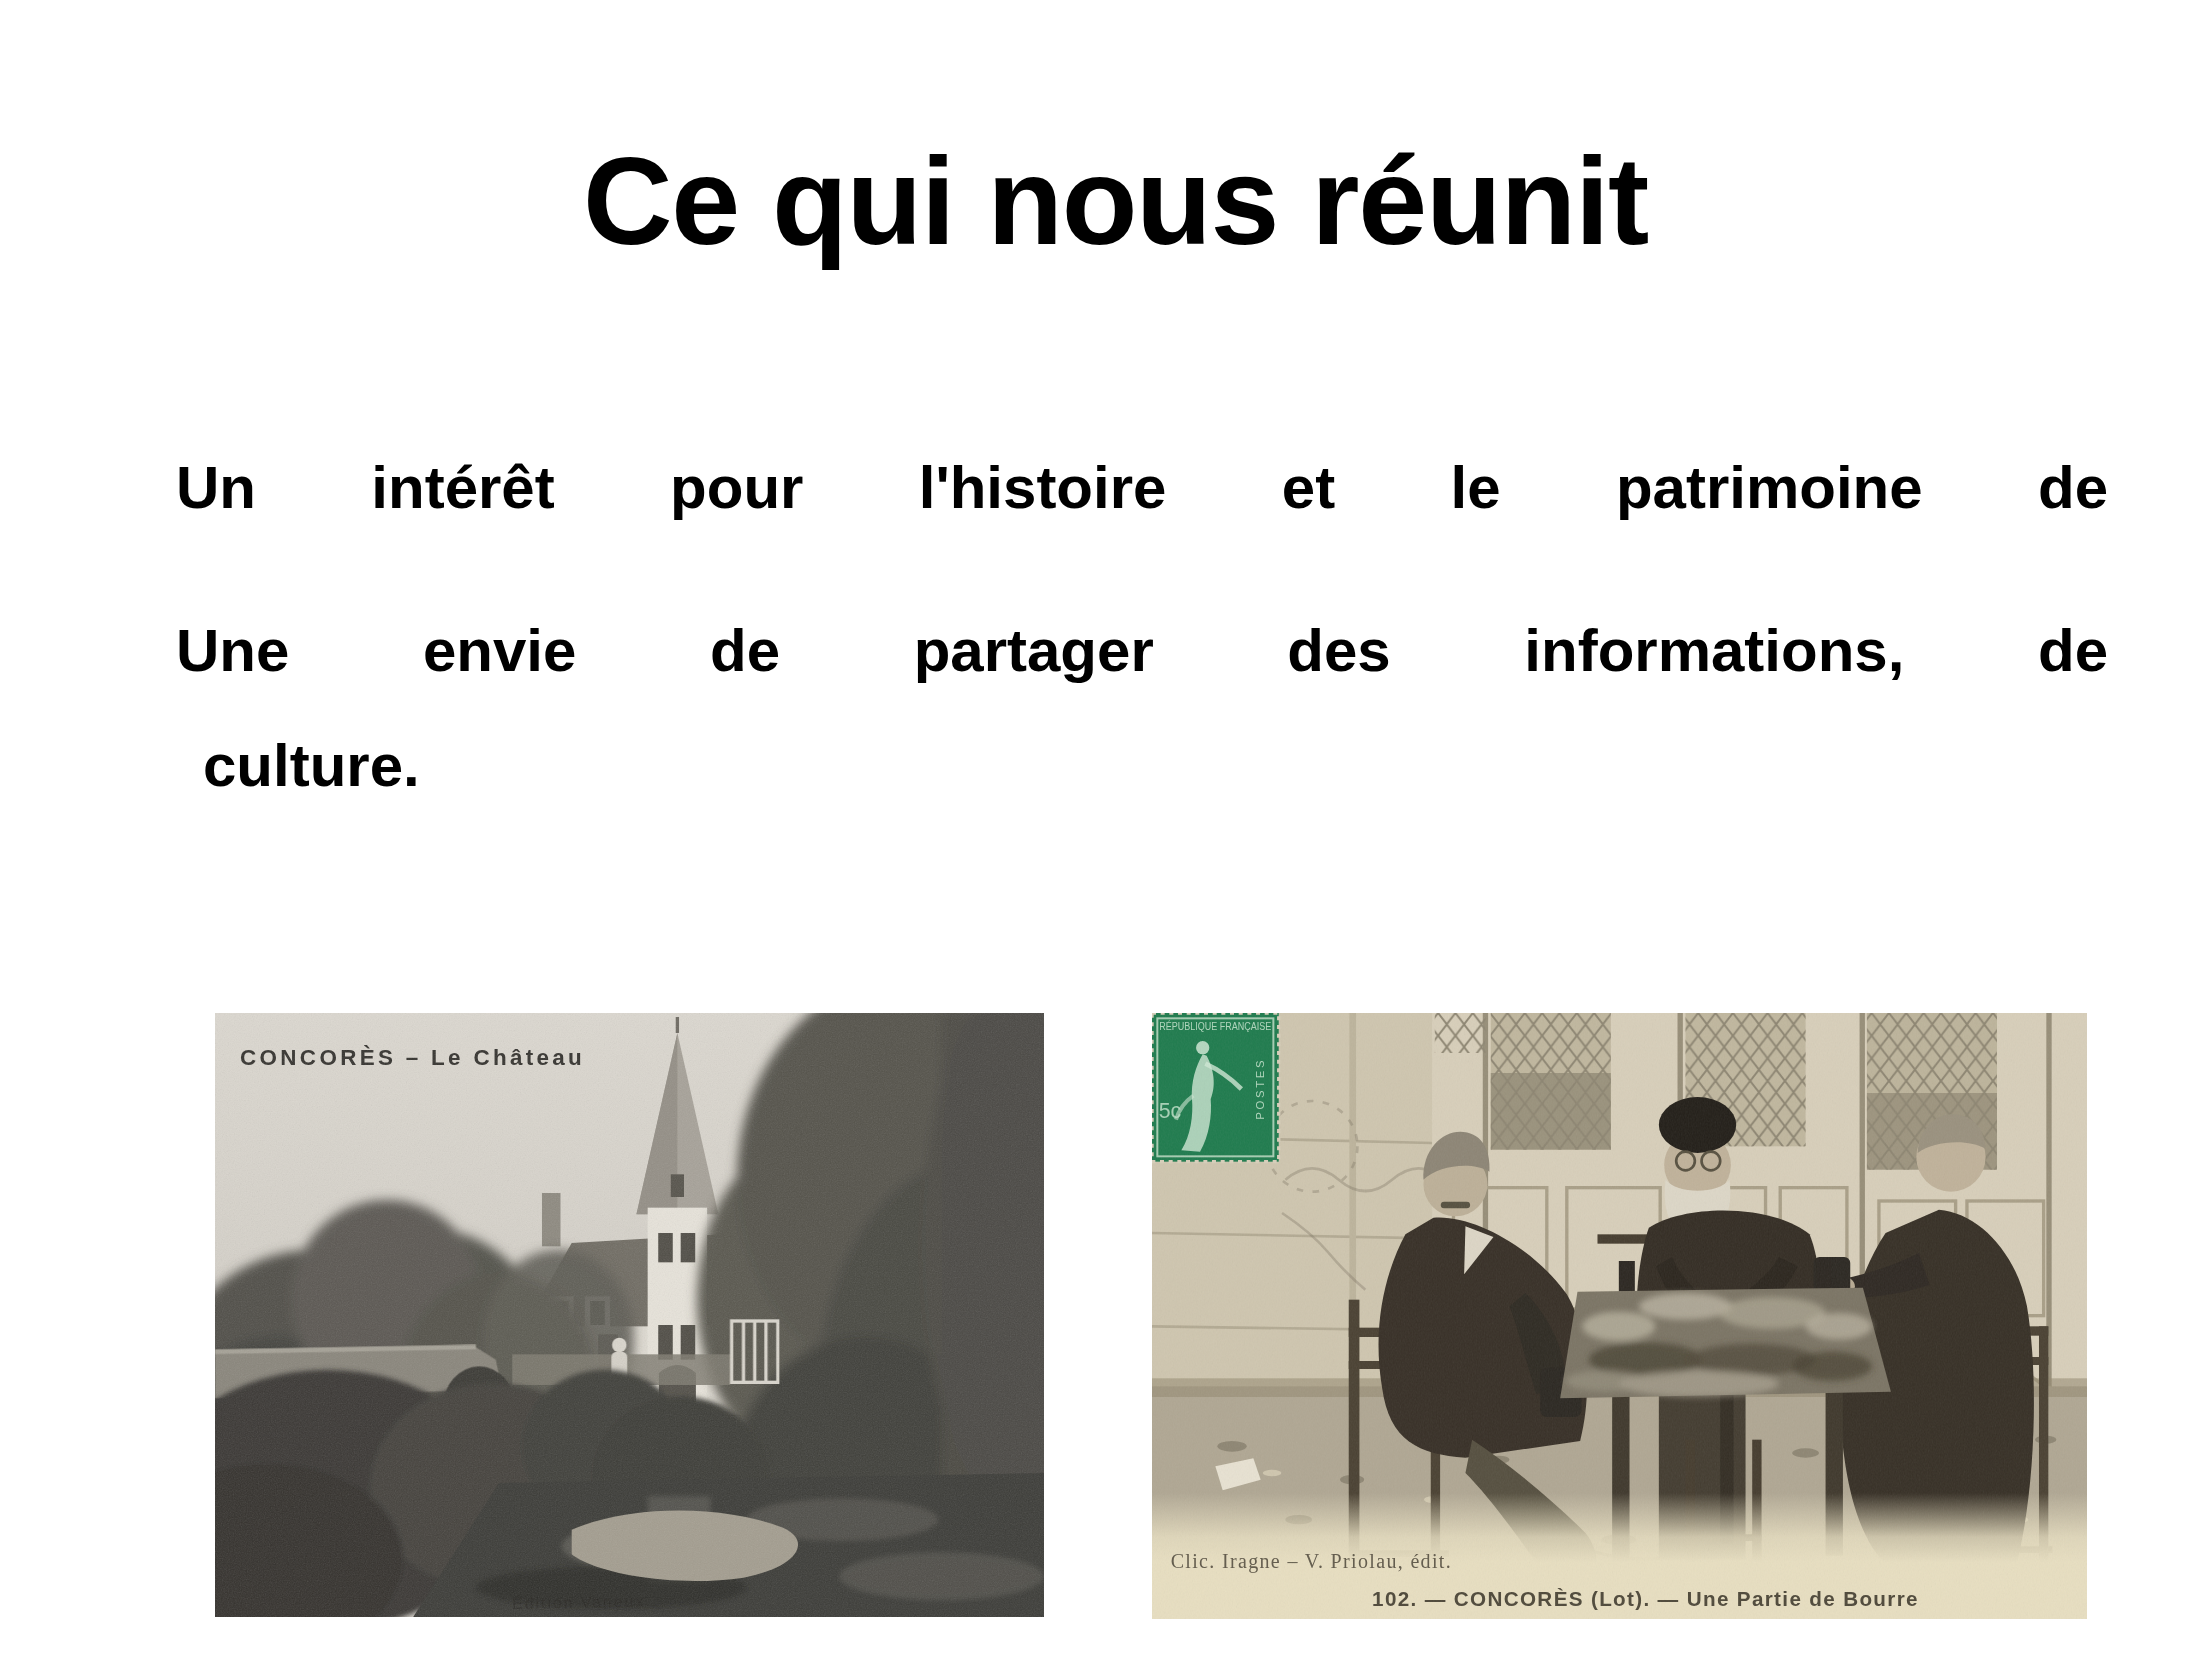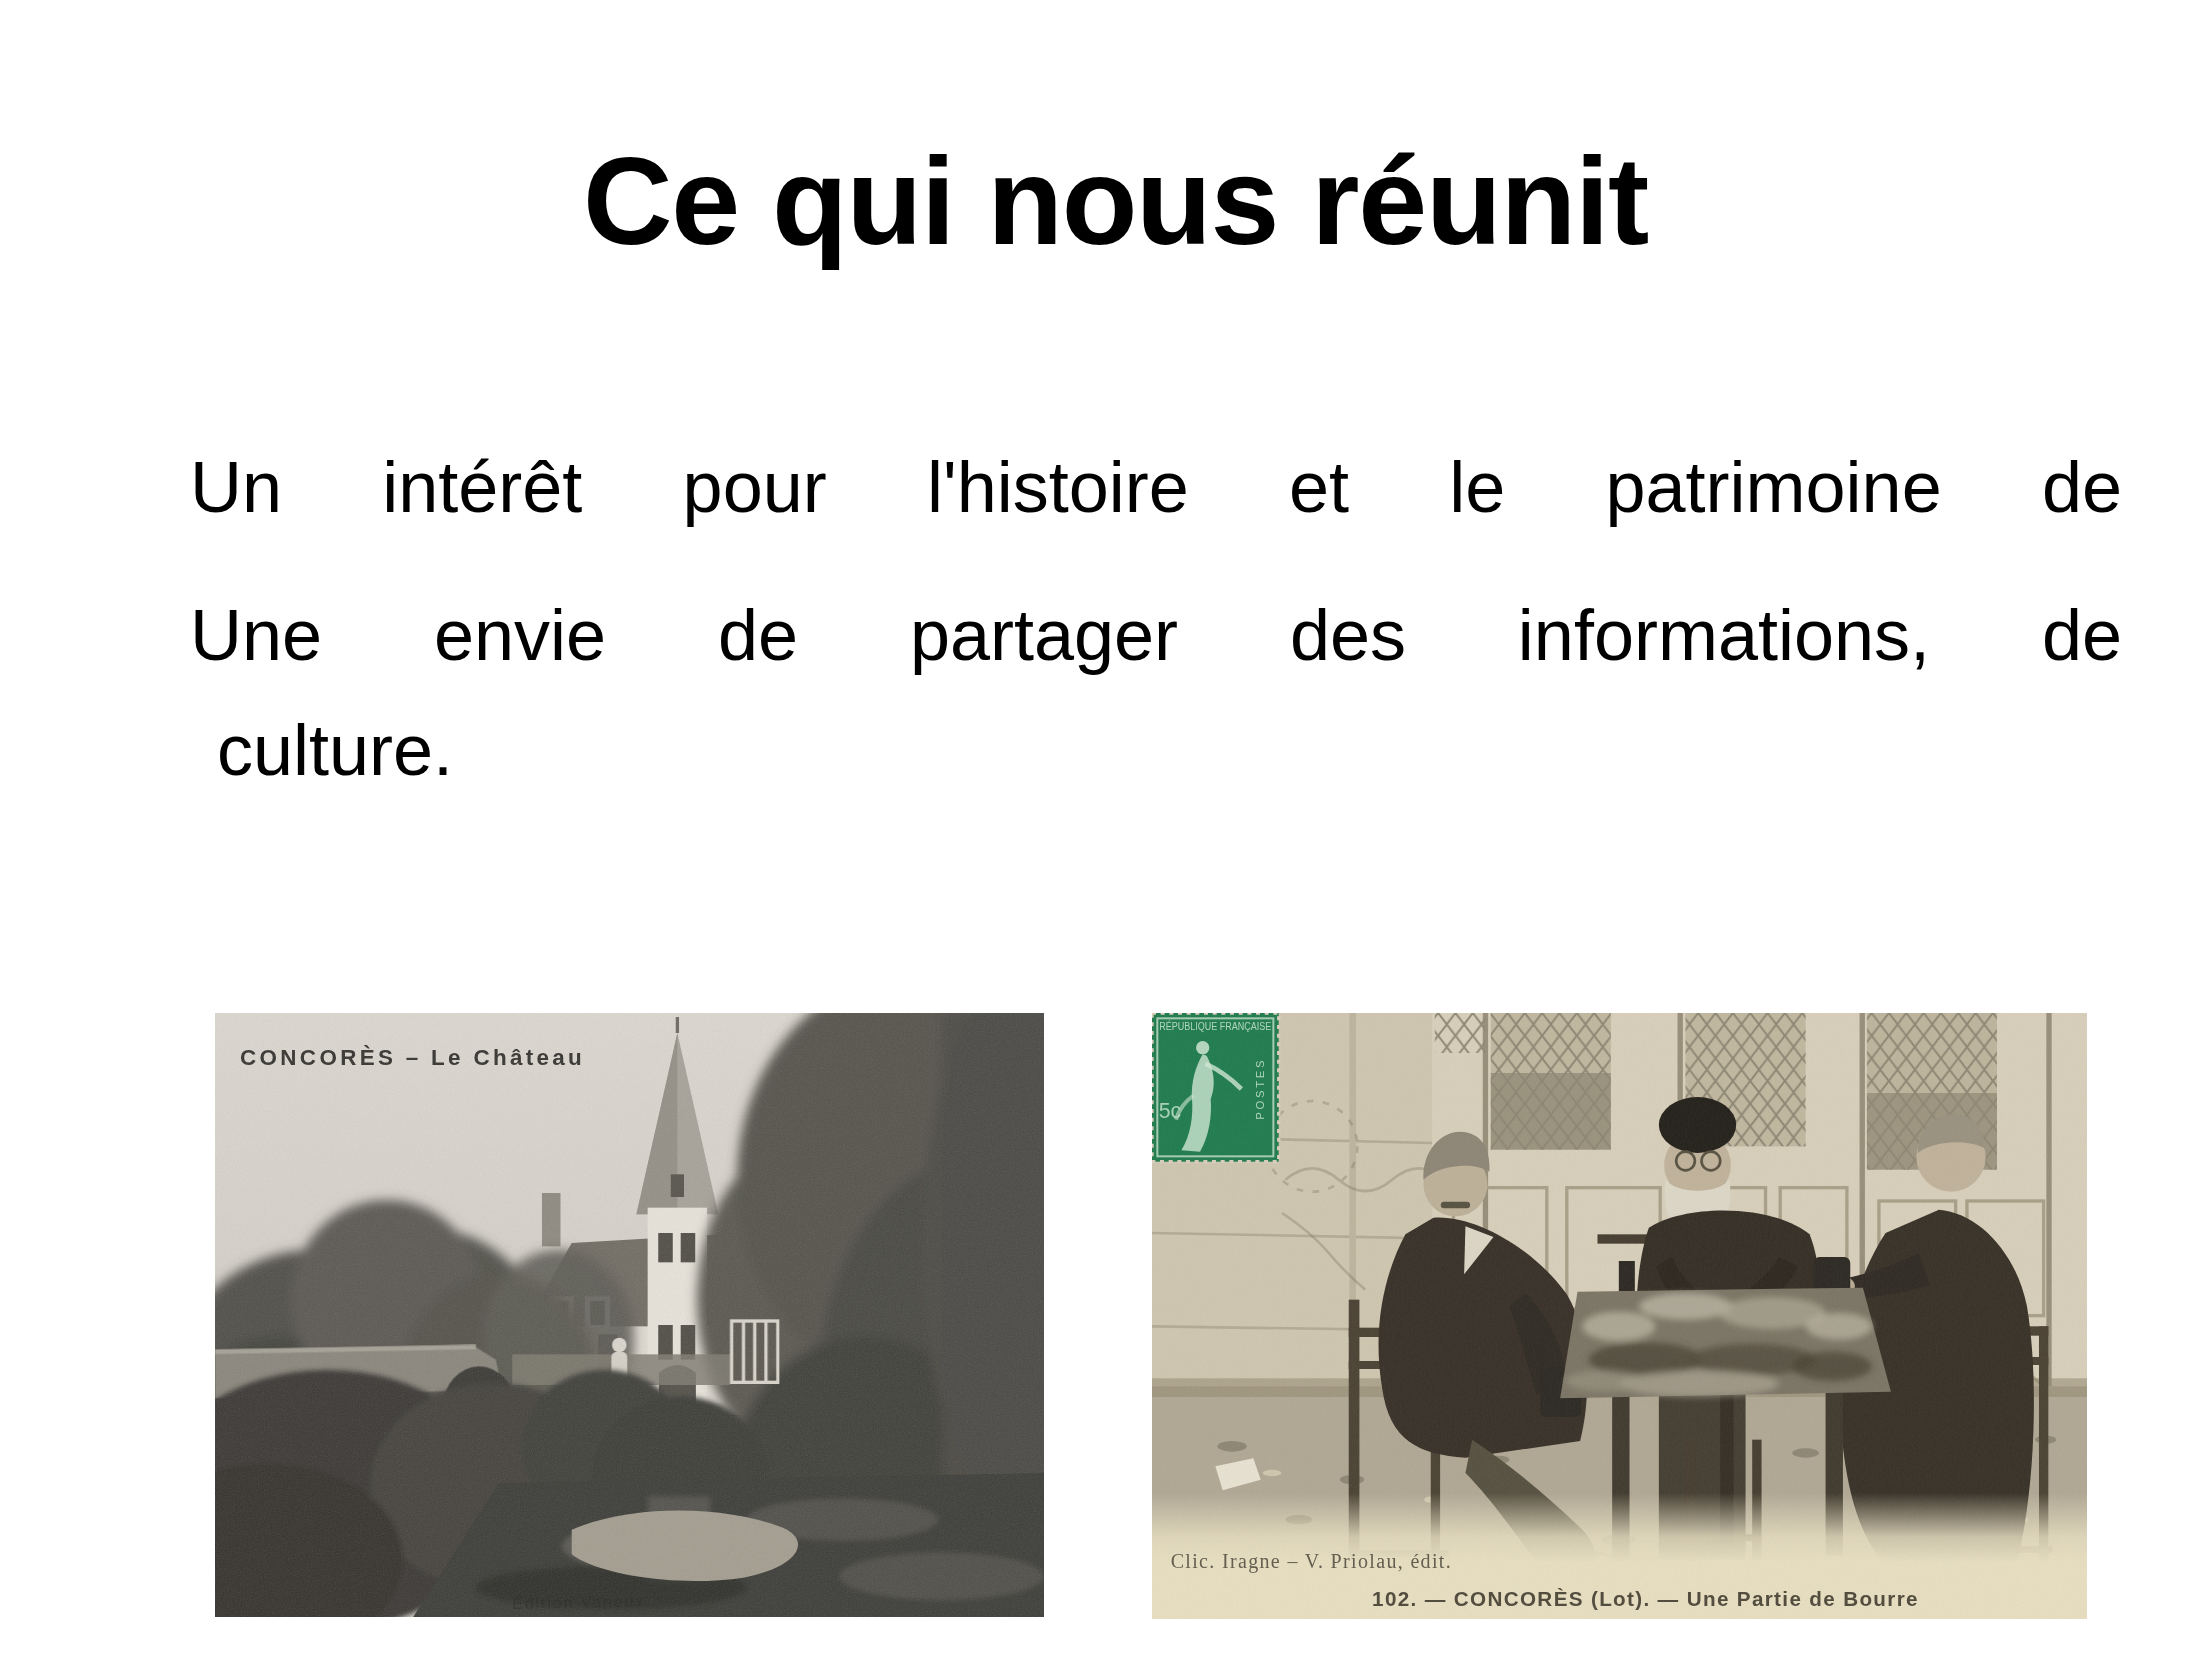--- a/index.html
+++ b/index.html
@@ -8,25 +8,25 @@
     position:relative; width:2205px; height:1654px;
     background:#ffffff; overflow:hidden;
     font-family:"Liberation Sans", sans-serif; color:#000;padding-left:26px;
   }
   .title {
     position:absolute; top:139px; left:0; width:100%;
     text-align:center; font-size:124px; font-weight:700;
     letter-spacing:-1.3px; line-height:1; white-space:nowrap;
   }
   .body-text {
-    position:absolute; left:190px; top:430px; width:1932px;
-    font-size:72px; line-height:115px; font-weight:400;
+    position:absolute; left:176px; top:430px; width:1932px;
+    font-size:60px; line-height:115px; font-weight:700;
   }
   .para { margin:0; }
-  .para + .para { margin-top:33px; }
+  .para + .para { margin-top:48px; }
   .tline { display:block; text-align:justify; text-align-last:justify; }
   .tline.cont { margin-left:27px; }
   .tline.last { text-align:left; text-align-last:left; }
   .postcard { position:absolute; }
   .postcard svg { display:block; width:100%; height:100%; }
   .postcard-left  { left:215px;  top:1013px; width:829px; height:604px; }
   .postcard-right { left:1152px; top:1013px; width:935px; height:606px; }
   svg text { font-family:"Liberation Sans", sans-serif; }
   .serif-caption { font-family:"Liberation Serif", serif; }
 </style>

